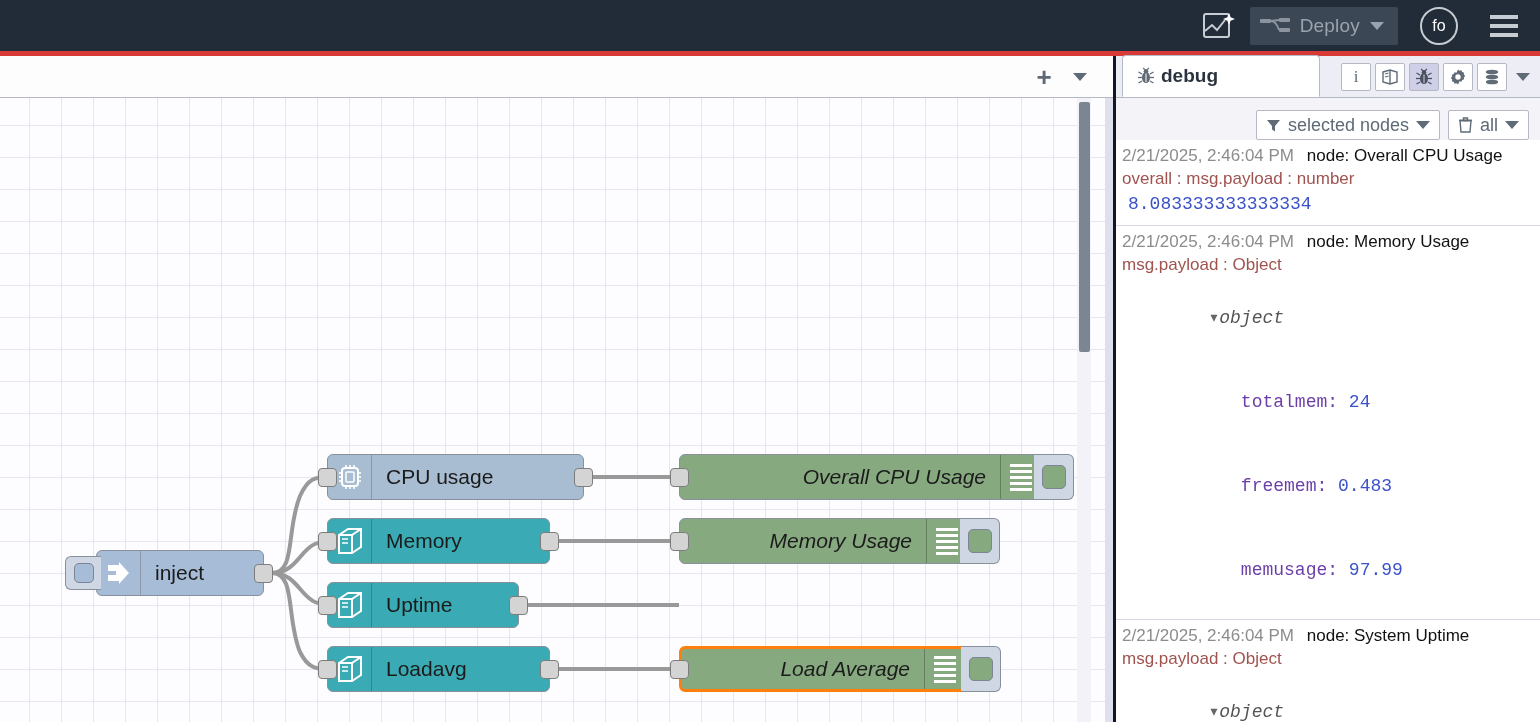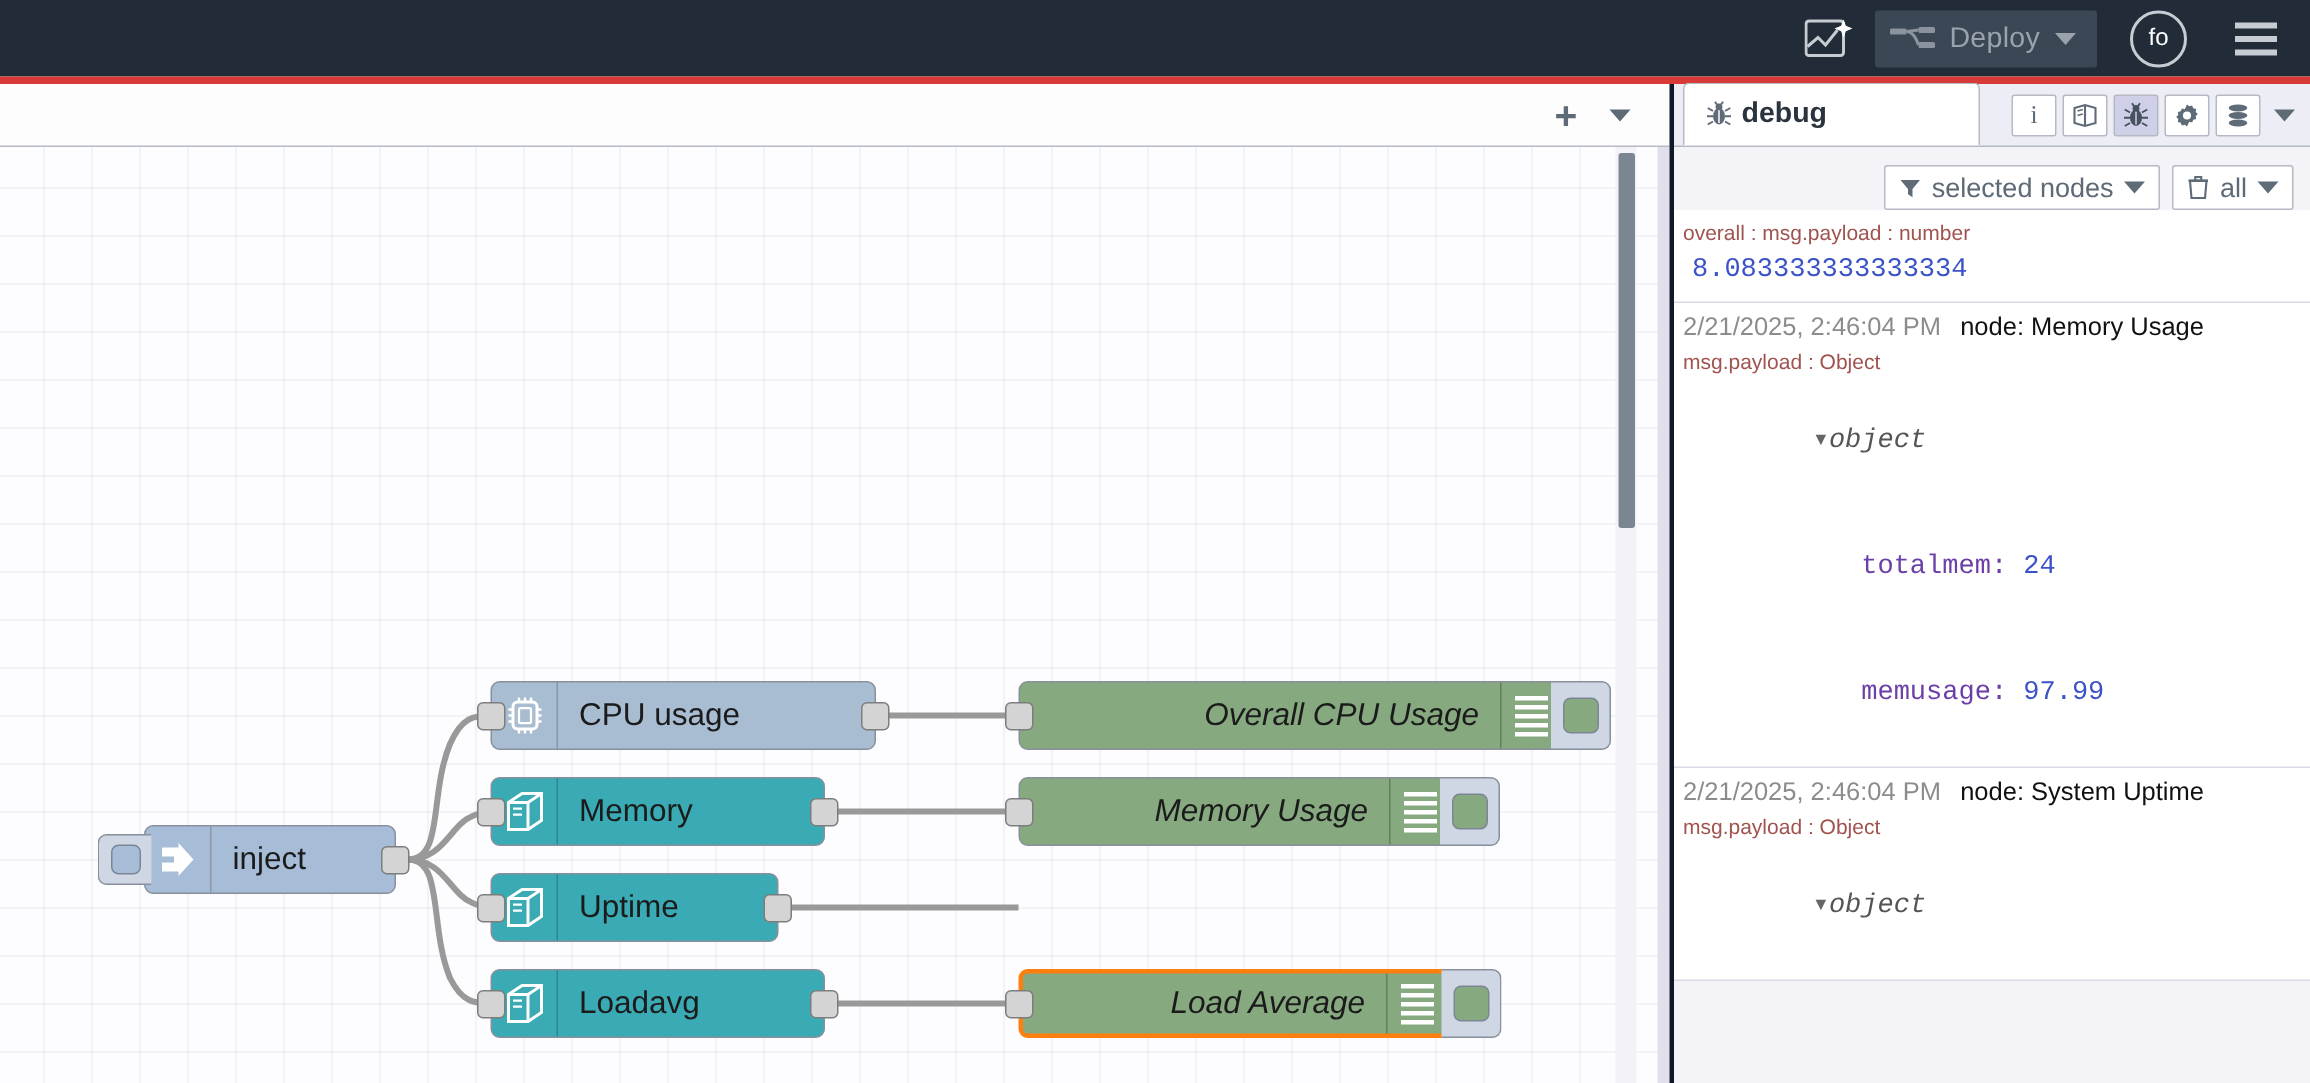--- a/index.html
+++ b/index.html
@@ -166,21 +166,21 @@
     padding: 0 9px; cursor:pointer; }
   .sb-sel span { font-size: 18px; color:#5e6a76; }
 
   #sb-messages { position:absolute; left:0; top: 84px; width: 427px; height: 582px;
     background:#f3f3f8; overflow:hidden; }
   .msg { background:#fff; border-bottom: 1px solid #d9dae6;
     padding: 4px 6px 7px 6px; }
   .msg-head { font-size: 17px; line-height: 24px; }
   .msg-time { color: #8c8c8c; }
   .msg-node { color: #111; font-weight: 400; }
-  .msg-topic { font-size: 14px; line-height: 22px; color: #a0534f;
+  .msg-topic { font-size: 17px; line-height: 22px; color: #a0534f;
     font-family: "Liberation Sans", sans-serif; }
   .msg-val {
     font-family: "Liberation Mono", monospace; font-size: 18px;
     line-height: 28px; color: #3b52c9; padding-left: 6px;
   }
   .obj-row { font-family: "Liberation Mono", monospace; font-size: 18px;
     line-height: 28px; white-space: pre; }
   .obj-toggle { color:#666; }
   .obj-type { color:#555; font-style: italic; }
   .obj-key { color: #6c3fa8; }
@@ -472,37 +472,44 @@
         <path d="M5.5 1 H9.5 V3.5 H5.5 Z" fill="none" stroke="#5f6b77" stroke-width="1.4"></path>
       </svg>
       <span>all</span>
       <span class="caret-dn" style="border-top-color:#5f6b77"></span>
     </div>
   </div>
 
   <div id="sb-messages">
 
     <div class="msg">
+      <div class="msg-head">
+        <span class="msg-time">2/21/2025, 2:46:04 PM</span>
+        <span class="msg-node" style="margin-left:8px">node: Overall CPU Usage</span>
+      </div>
       <div class="msg-topic">overall : msg.payload : number</div>
       <div class="msg-val">8.083333333333334</div>
     </div>
 
     <div class="msg">
       <div class="msg-head">
         <span class="msg-time">2/21/2025, 2:46:04 PM</span>
         <span class="msg-node" style="margin-left:8px">node: Memory Usage</span>
       </div>
       <div class="msg-topic">msg.payload : Object</div>
       <div class="obj-row">
         <span class="obj-toggle">▾</span><span class="obj-type">object</span>
       </div>
       <div class="obj-row">
         <span>   </span><span class="obj-key">totalmem</span><span class="obj-key">: </span><span class="obj-num">24</span>
       </div>
       <div class="obj-row">
+        <span>   </span><span class="obj-key">freemem</span><span class="obj-key">: </span><span class="obj-num">0.483</span>
+      </div>
+      <div class="obj-row">
         <span>   </span><span class="obj-key">memusage</span><span class="obj-key">: </span><span class="obj-num">97.99</span>
       </div>
     </div>
 
     <div class="msg">
       <div class="msg-head">
         <span class="msg-time">2/21/2025, 2:46:04 PM</span>
         <span class="msg-node" style="margin-left:8px">node: System Uptime</span>
       </div>
       <div class="msg-topic">msg.payload : Object</div>

